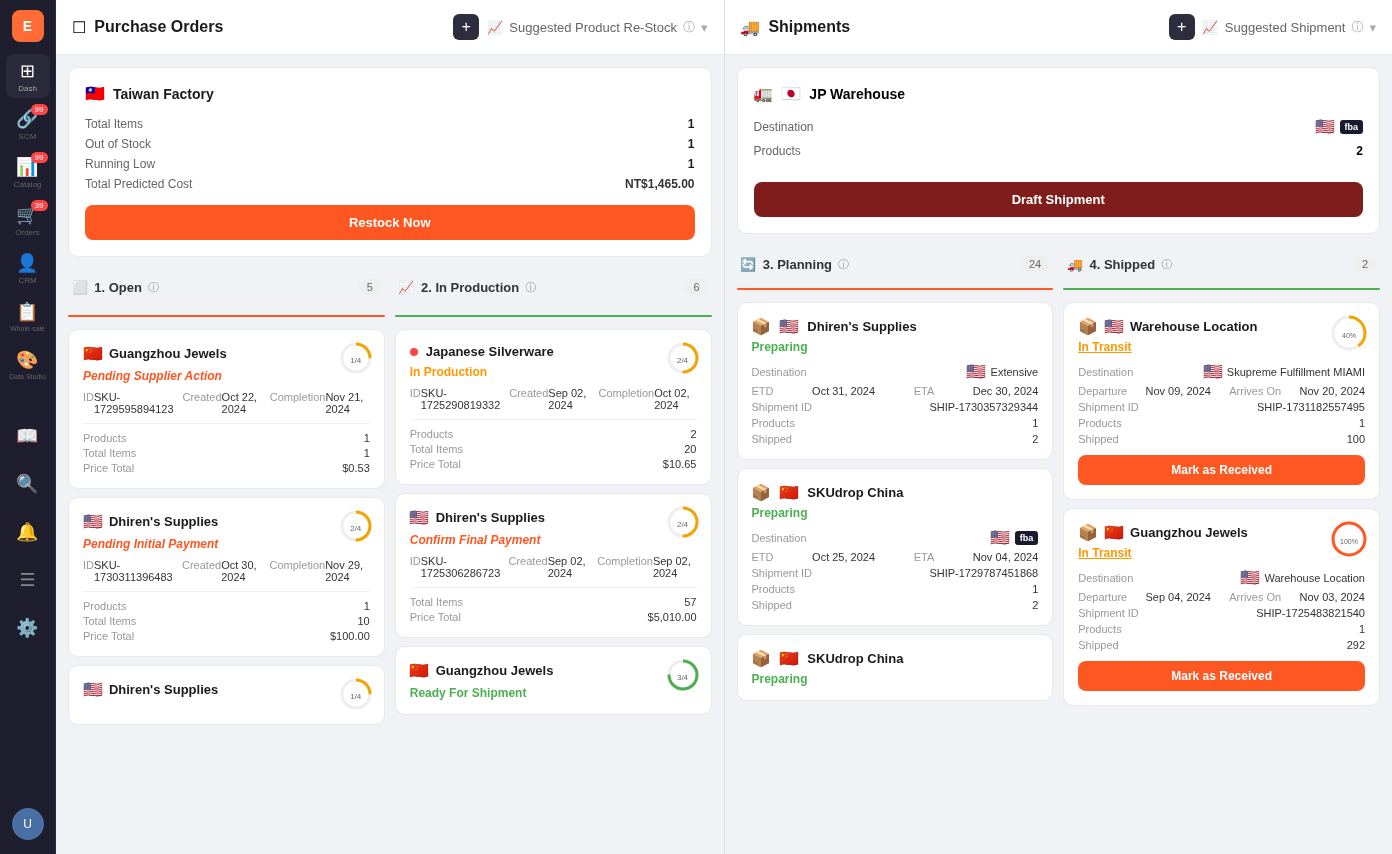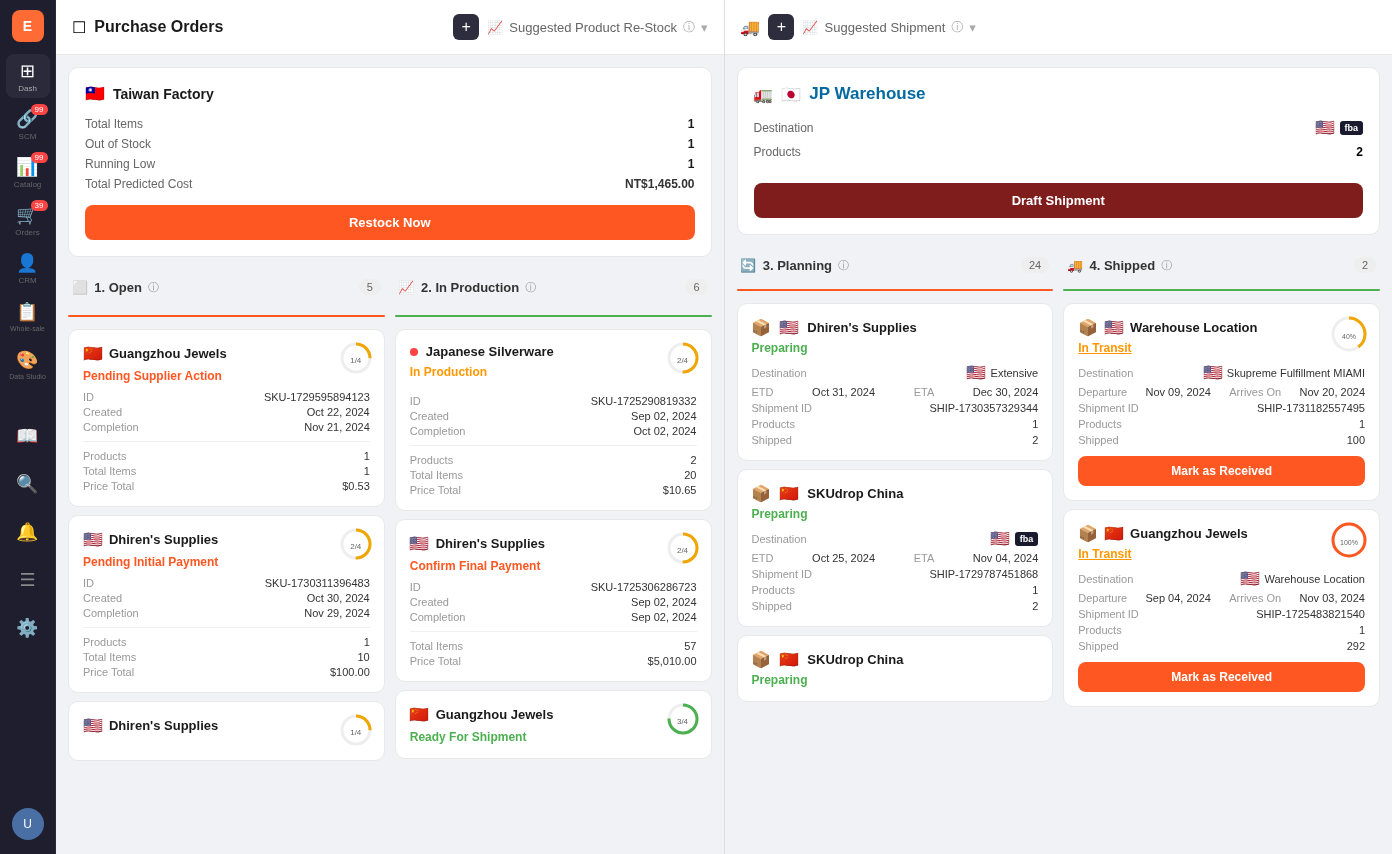--- a/index.html
+++ b/index.html
@@ -100,24 +100,24 @@
     }
     .info-icon { font-size: 11px; color: #999; cursor: pointer; }
 
     
     .po-card {
       background: #fff; border-radius: 10px; padding: 14px; border: 1px solid #e8e8e8;
       position: relative; cursor: pointer;
     }
     .po-card-header { display: flex; align-items: center; gap: 6px; margin-bottom: 6px; }
     .po-supplier { font-size: 13px; font-weight: 600; color: #1a1a1a; }
-    .po-status-pending { color: #ff5722; font-size: 12px; font-weight: 600; }
+    .po-status-pending { color: #ff5722; font-size: 12px; font-weight: 600; font-style: italic; }
     .po-status-inprod { color: #ff9800; font-size: 12px; font-weight: 600; }
     .po-status-ready { color: #4caf50; font-size: 12px; font-weight: 600; }
-    .po-meta { display: flex; flex-direction: column; gap: 3px; margin-bottom: 8px; }
+    .po-meta { display: flex; flex-direction: row; gap: 3px; margin-bottom: 8px; }
     .po-meta-row { display: flex; justify-content: space-between; }
     .po-meta-label { font-size: 11px; color: #999; }
     .po-meta-value { font-size: 11px; color: #333; }
     .po-footer { display: flex; flex-direction: column; gap: 3px; border-top: 1px solid #f0f0f0; padding-top: 8px; }
     .po-footer-row { display: flex; justify-content: space-between; }
 
     
     .shipment-card {
       background: #fff; border-radius: 10px; padding: 14px; border: 1px solid #e8e8e8;
       cursor: pointer;
@@ -386,21 +386,21 @@
               <svg width="36" height="36" viewBox="0 0 36 36">
                 <circle cx="18" cy="18" r="14" fill="none" stroke="#eee" stroke-width="3"></circle>
                 <circle cx="18" cy="18" r="14" fill="none" stroke="#f0a500" stroke-width="3" stroke-dasharray="44 44" stroke-dashoffset="0" transform="rotate(-90 18 18)"></circle>
               </svg>
               <span style="position:absolute;top:50%;left:50%;transform:translate(-50%,-50%);font-size:8px;color:#666">2/4</span>
             </div>
             <div class="po-card-header">
               <span class="dot-red" style="margin-right:2px"></span>
               <span class="po-supplier">Japanese Silverware</span>
             </div>
-            <div class="po-status-inprod" style="margin-bottom:16px">In Production</div>
+            <div class="po-status-inprod" style="margin-bottom:8px">In Production</div>
             <div class="po-meta">
               <div class="po-meta-row">
                 <span class="po-meta-label">ID</span>
                 <span class="po-meta-value">SKU-1725290819332</span>
               </div>
               <div class="po-meta-row">
                 <span class="po-meta-label">Created</span>
                 <span class="po-meta-value">Sep 02, 2024</span>
               </div>
               <div class="po-meta-row">
@@ -479,36 +479,37 @@
           </div>
         </div>
       </div>
     </div>
   </div>
 
   <div class="panel-right">
 
     <div class="panel-header">
       <span style="font-size:16px">🚚</span>
+      <span class="panel-header-title">Shipments</span>
       <button class="add-btn">+</button>
       <div class="suggested-link">
         <span>📈</span>
         <span>Suggested Shipment</span>
         <span style="color:#aaa;font-size:12px">ⓘ</span>
         <span style="color:#aaa">▾</span>
       </div>
     </div>
 
     <div class="panel-body">
 
       <div class="warehouse-card">
         <div style="display:flex;align-items:center;gap:8px;margin-bottom:14px">
           <span>🚛</span>
           <span>🇯🇵</span>
-          <span style="font-size:17px;font-weight:600;color:#0369a1">JP Warehouse</span>
+          <span style="font-size:14px;font-weight:600;color:#000000">JP Warehouse</span>
         </div>
         <div style="display:flex;justify-content:space-between;align-items:center;margin-bottom:8px">
           <span style="font-size:12px;color:#666">Destination</span>
           <div style="display:flex;align-items:center;gap:4px">
             <span>🇺🇸</span>
             <span class="fba-badge">fba</span>
           </div>
         </div>
         <div style="display:flex;justify-content:space-between;align-items:center;margin-bottom:12px">
           <span style="font-size:12px;color:#666">Products</span>

